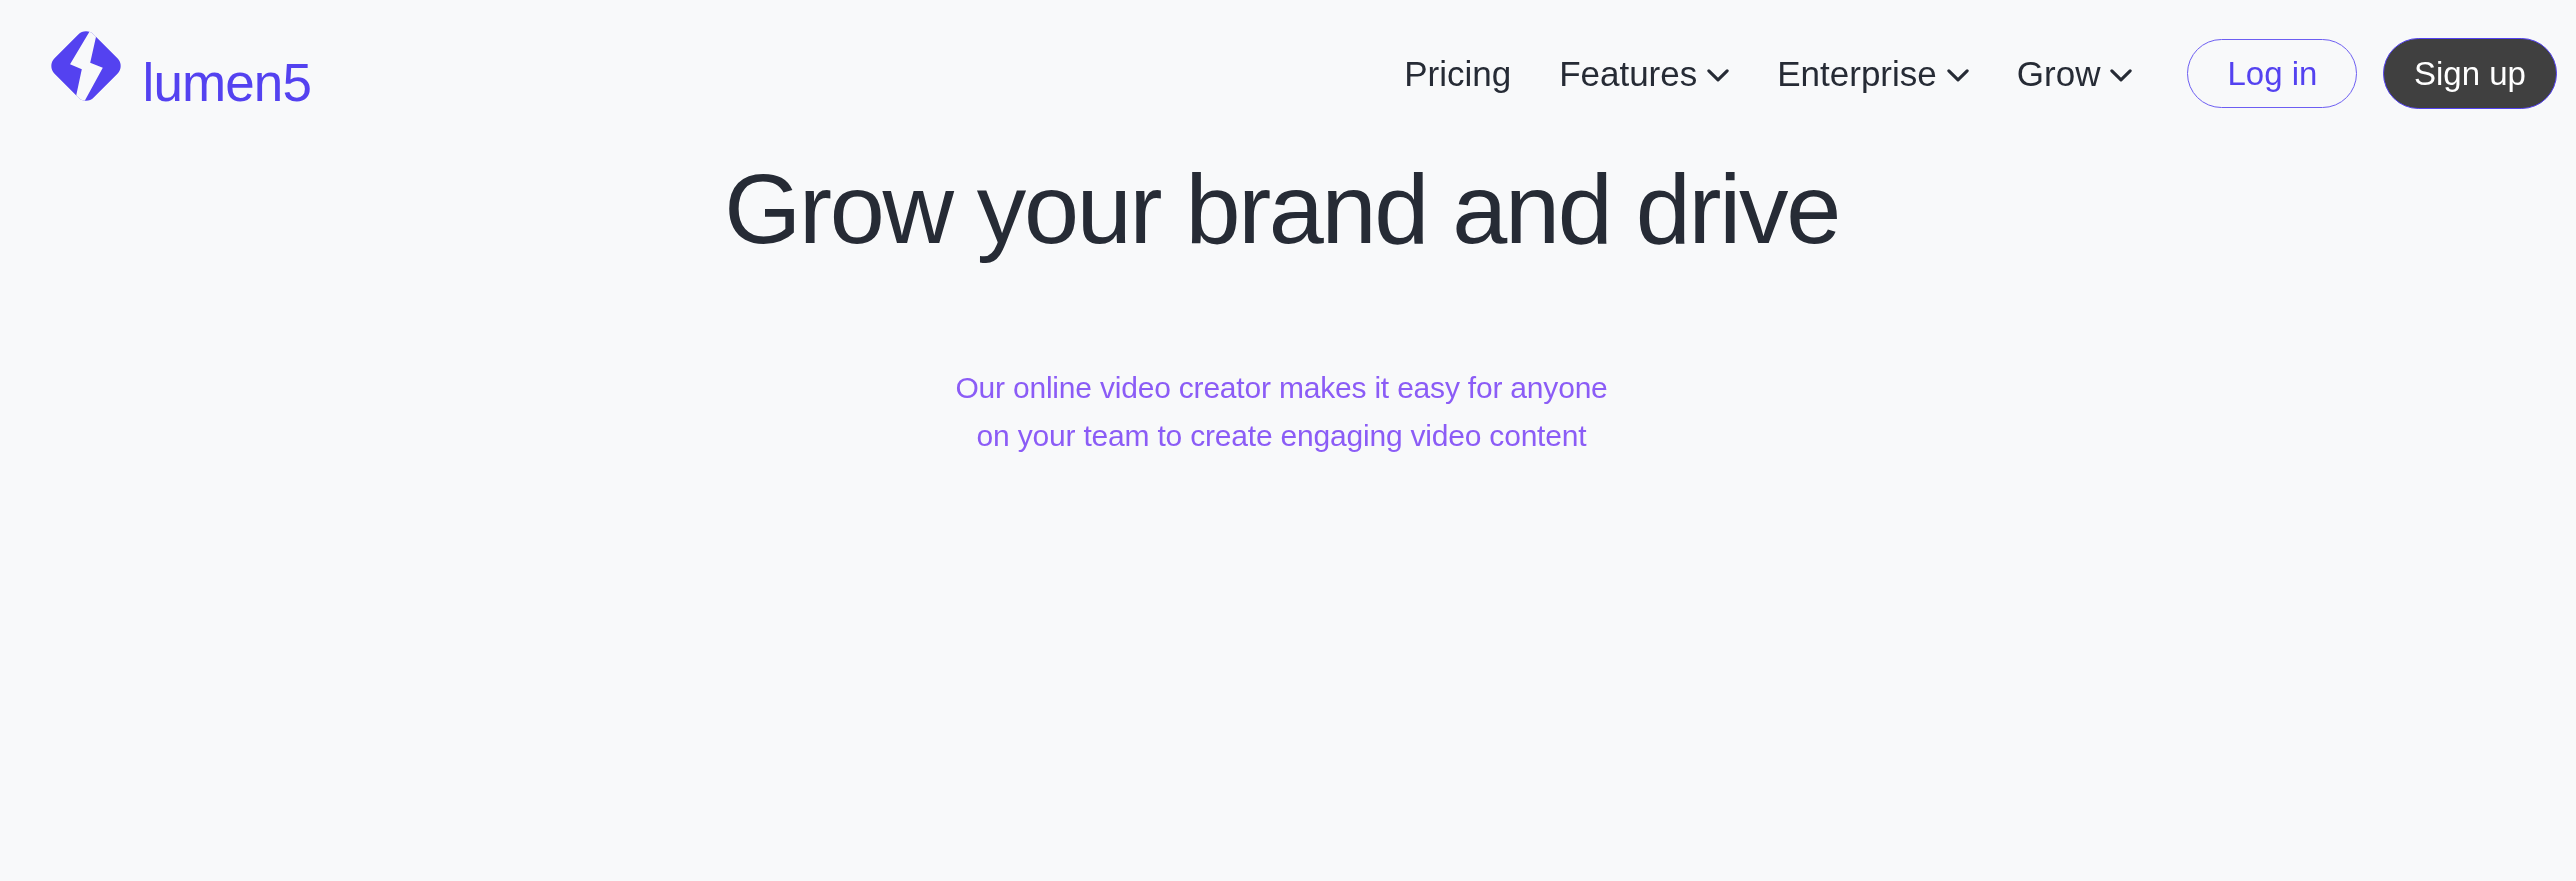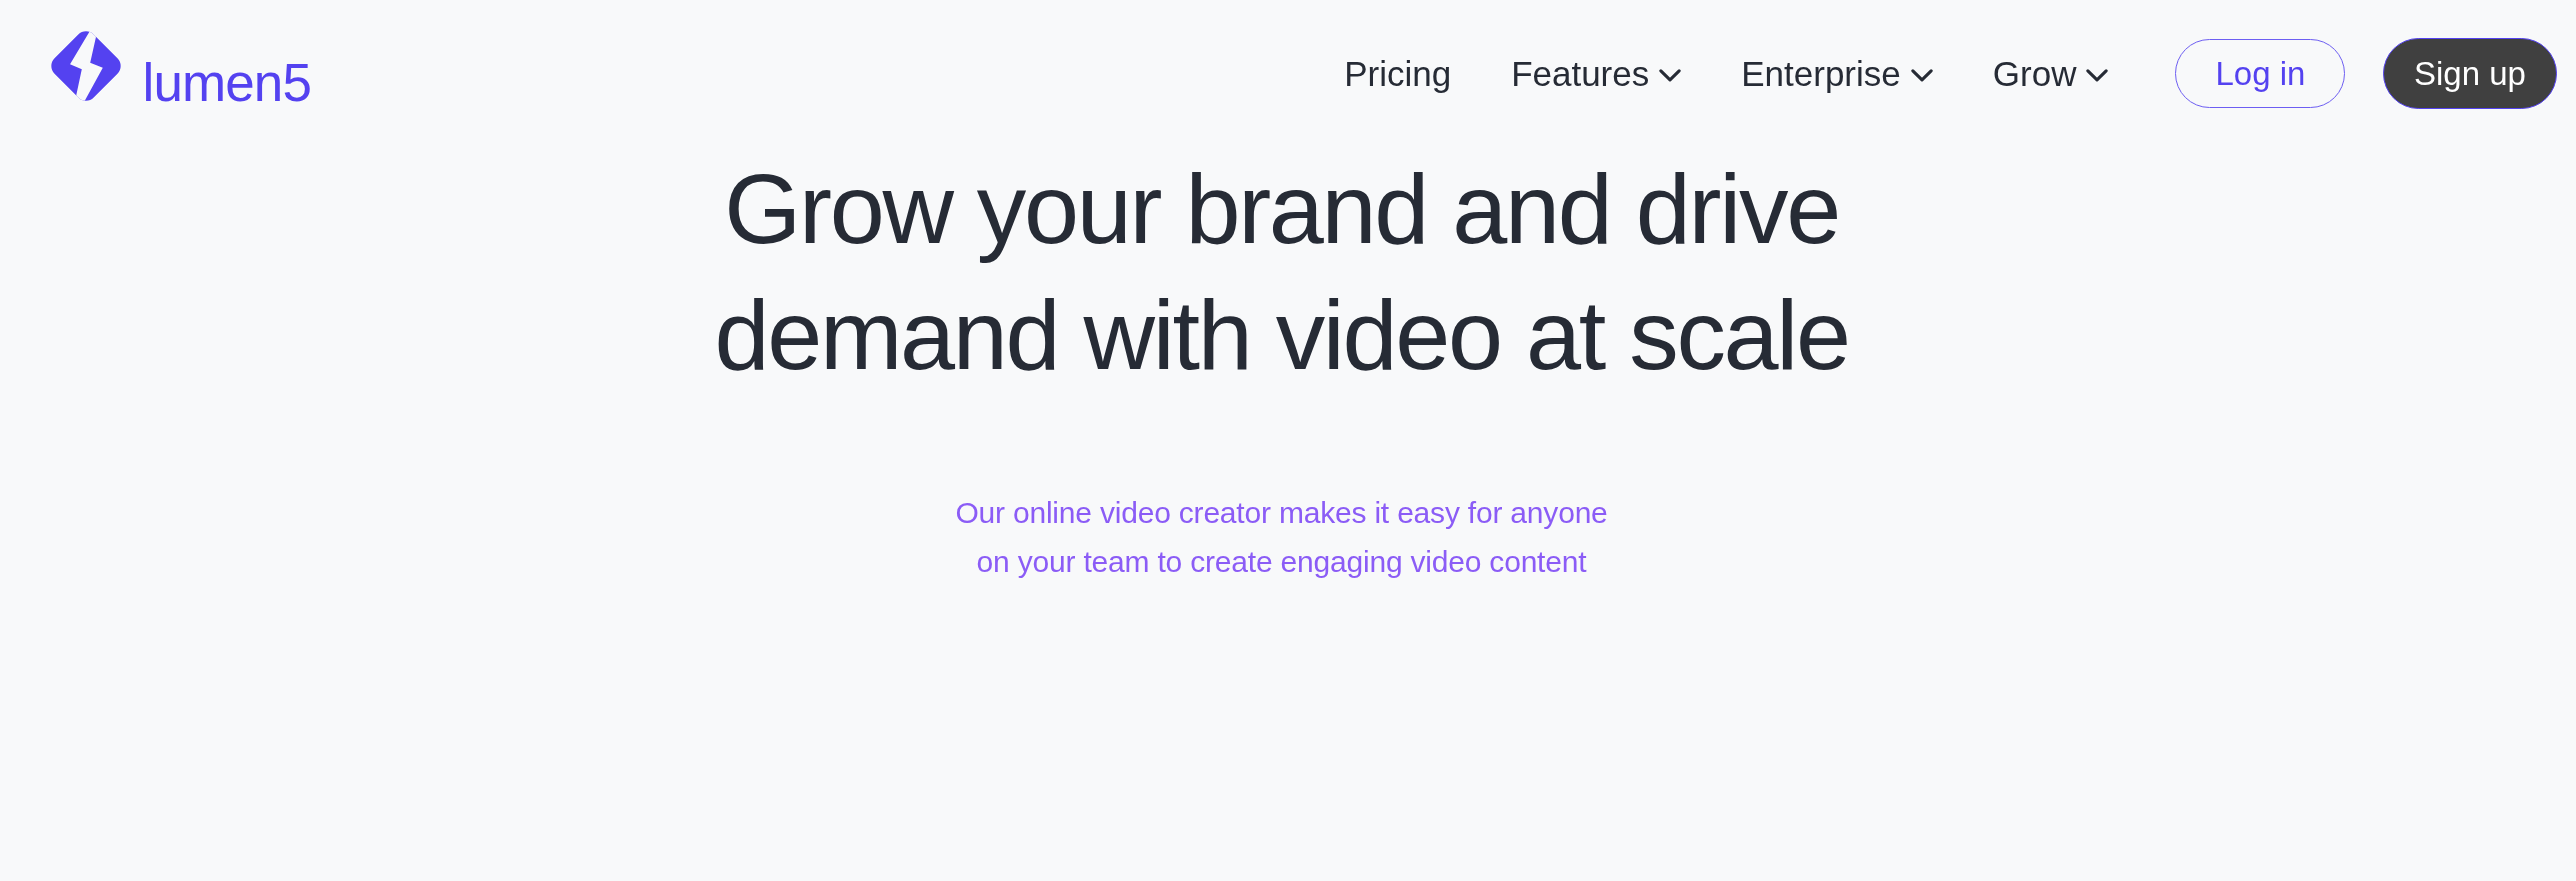--- a/index.html
+++ b/index.html
@@ -32,21 +32,21 @@
     color:#5442f0;
     font-weight:400;
     white-space:nowrap;
     position:relative;
     top:0.9px;
   }
 
   .nav {
     position:absolute; right:19px; top:0;
     height:146px;
-    display:flex; align-items:center; gap:12px;
+    display:flex; align-items:center; gap:0;
   }
   .nav-link {
     display:flex; align-items:center; gap:10px;
     font-size:35px;
     color:#262b35;
     text-decoration:none;
     white-space:nowrap;
     padding:0 24px;
     line-height:1;
     background:none; border:none;
@@ -156,21 +156,20 @@
 
       <button class="btn btn-login">Log in</button>
       <button class="btn btn-signup">Sign up</button>
 
     </nav>
   </header>
 
   <section class="hero">
     <h1 class="hero-title">
       <span class="tl">Grow your brand and drive</span>
-      <span class="tl">demand with video at scale</span>
     </h1>
     <p class="hero-sub">
       <span class="sl">Our online video creator makes it easy for anyone</span>
       <span class="sl">on your team to create engaging video content</span>
     </p>
   </section>
 
 </div>
 
 

